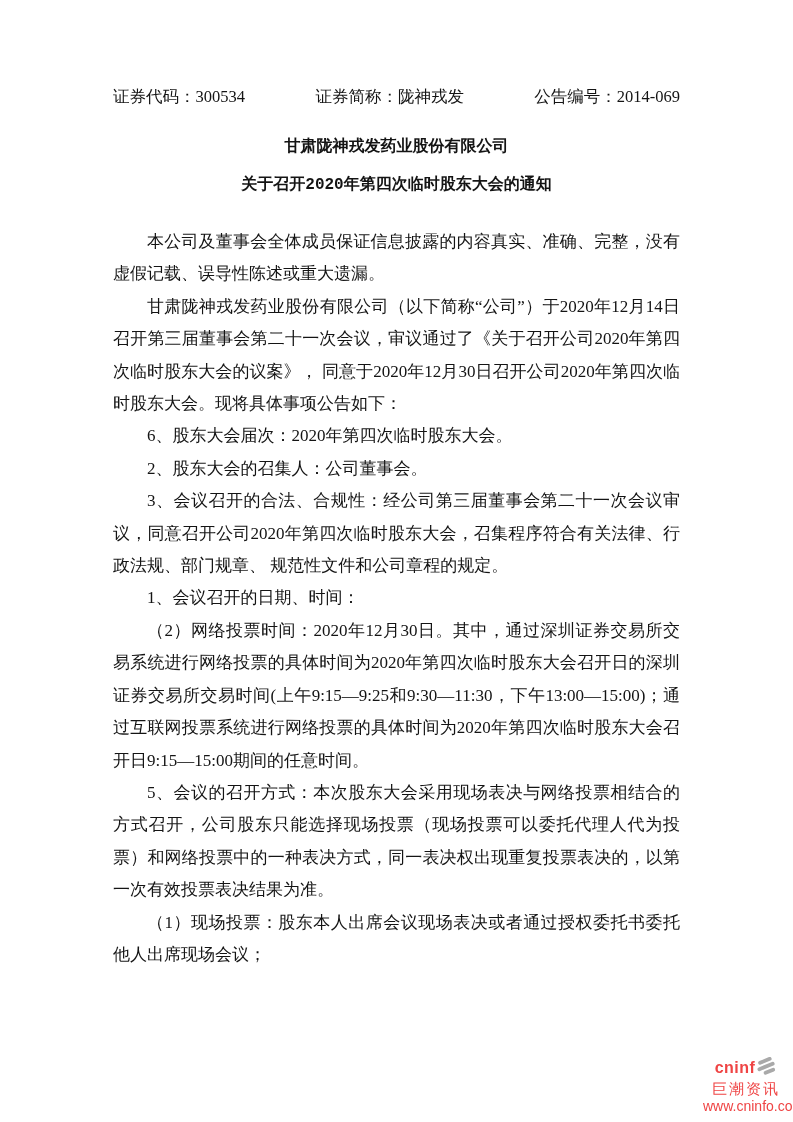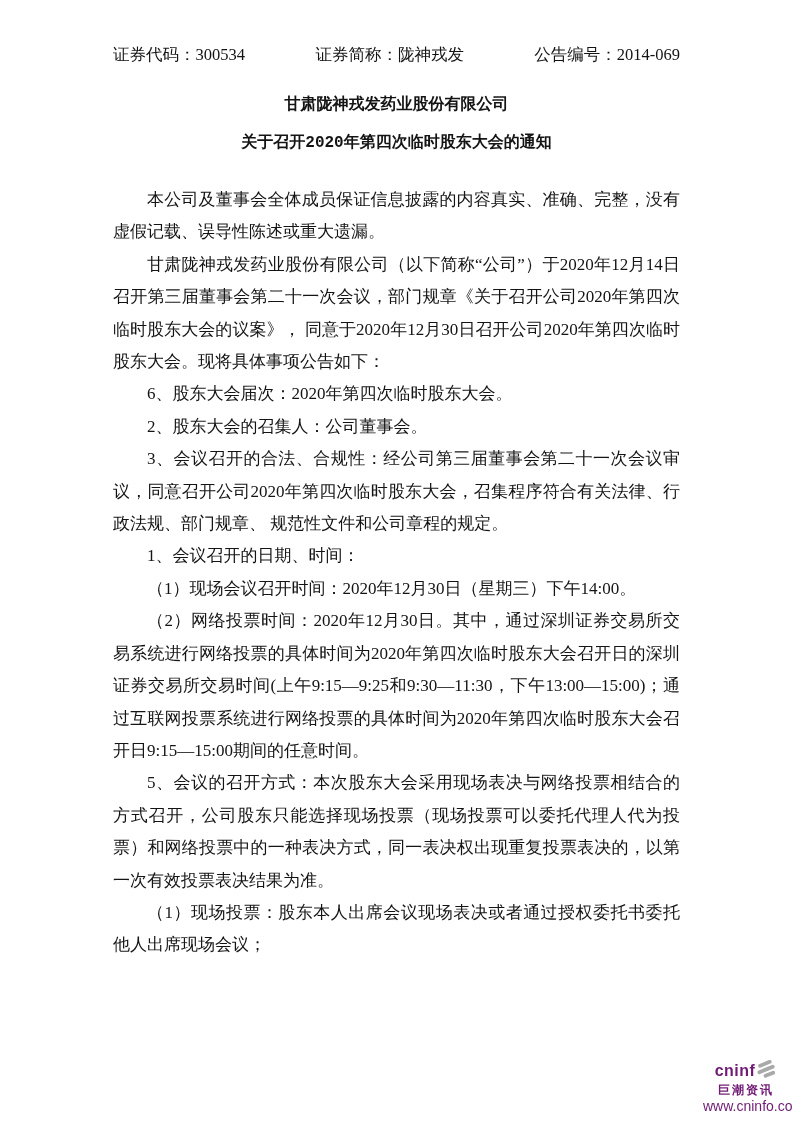--- a/index.html
+++ b/index.html
@@ -6,21 +6,21 @@
   body {
     width: 793px; height: 1122px;
     background: #ffffff;
     font-family: "Liberation Serif", "DejaVu Serif", serif;
     color: #141414;
     position: relative;
     overflow: hidden;
   }
   .page {
     position: absolute; inset: 0;
-    padding: 44px 113px 0 113px;
+    padding: 86px 113px 0 113px;
     box-sizing: border-box;
   }
   .doc-header {
     display: flex;
     justify-content: space-between;
     align-items: baseline;
     font-size: 16.5px;
     line-height: 22px;
     white-space: nowrap;
   }
@@ -43,40 +43,39 @@
     word-break: break-all;
   }
   .body-text p.bold { font-weight: normal; }
   .body-text p.sec-heading { font-weight: bold; margin-top: 4px; }
   .footer-logo {
     position: absolute;
     right: 4px; bottom: 9px;
     width: 86px;
     text-align: center;
     font-family: "Liberation Sans", "DejaVu Sans", sans-serif;
-    color: #701a75;
+    color: #ef4444;
     line-height: 1;
     user-select: none;
   }
   .brand-row {
     display: flex;
     align-items: center;
     justify-content: center;
     gap: 1px;
   }
   .brand-name {
     font-weight: bold;
     font-size: 16px;
     letter-spacing: 0.5px;
   }
   .brand-cn {
-    font-size: 12px;
+    font-size: 15px;
     letter-spacing: 2px;
     margin-top: 2px;
-    font-weight: bold;
   }
   .brand-url {
     font-size: 14px;
     margin-top: 3px;
     white-space: nowrap;
   }
 </style>
 </head>
 <body>
 
@@ -86,26 +85,25 @@
     <span>证券代码：300534</span>
     <span>证券简称：陇神戎发</span>
     <span>公告编号：2014-069</span>
   </div>
 
   <h1 class="title company">甘肃陇神戎发药业股份有限公司</h1>
   <h2 class="title notice">关于召开2020年第四次临时股东大会的通知</h2>
 
   <div class="body-text">
     <p class="bold">本公司及董事会全体成员保证信息披露的内容真实、准确、完整，没有虚假记载、误导性陈述或重大遗漏。</p>
-    <p>甘肃陇神戎发药业股份有限公司（以下简称“公司”）于2020年12月14日召开第三届董事会第二十一次会议，部门规章《关于召开公司2020年第四次临时股东大会的议案》， 同意于2020年12月30日召开公司2020年第四次临时股东大会。现将具体事项公告如下：</p>
+    <p>甘肃陇神戎发药业股份有限公司（以下简称“公司”）于2020年12月14日召开第三届董事会第二十一次会议，审议通过了《关于召开公司2020年第四次临时股东大会的议案》， 同意于2020年12月30日召开公司2020年第四次临时股东大会。现将具体事项公告如下：</p>
     <p>6、股东大会届次：2020年第四次临时股东大会。</p>
     <p>2、股东大会的召集人：公司董事会。</p>
     <p>3、会议召开的合法、合规性：经公司第三届董事会第二十一次会议审议，同意召开公司2020年第四次临时股东大会，召集程序符合有关法律、行政法规、部门规章、 规范性文件和公司章程的规定。</p>
     <p>1、会议召开的日期、时间：</p>
-    <p>（1）现场会议召开时间：2020年12月30日（星期三）下午14:00。</p>
     <p>（2）网络投票时间：2020年12月30日。其中，通过深圳证券交易所交易系统进行网络投票的具体时间为2020年第四次临时股东大会召开日的深圳证券交易所交易时间(上午9:15—9:25和9:30—11:30，下午13:00—15:00)；通过互联网投票系统进行网络投票的具体时间为2020年第四次临时股东大会召开日9:15—15:00期间的任意时间。</p>
     <p>5、会议的召开方式：本次股东大会采用现场表决与网络投票相结合的方式召开，公司股东只能选择现场投票（现场投票可以委托代理人代为投票）和网络投票中的一种表决方式，同一表决权出现重复投票表决的，以第一次有效投票表决结果为准。</p>
     <p>（1）现场投票：股东本人出席会议现场表决或者通过授权委托书委托他人出席现场会议；</p>
   </div>
 
   <div class="footer-logo">
     <div class="brand-row">
       <span class="brand-name">cninf</span>
       <span>
         <svg width="21" height="19" viewBox="0 0 24 22" aria-hidden="true">

